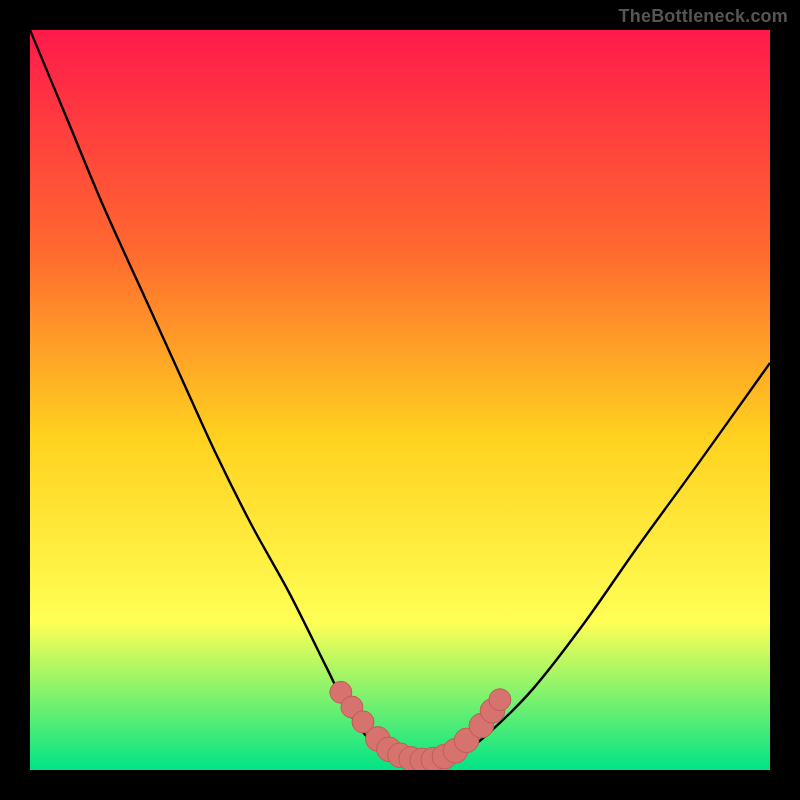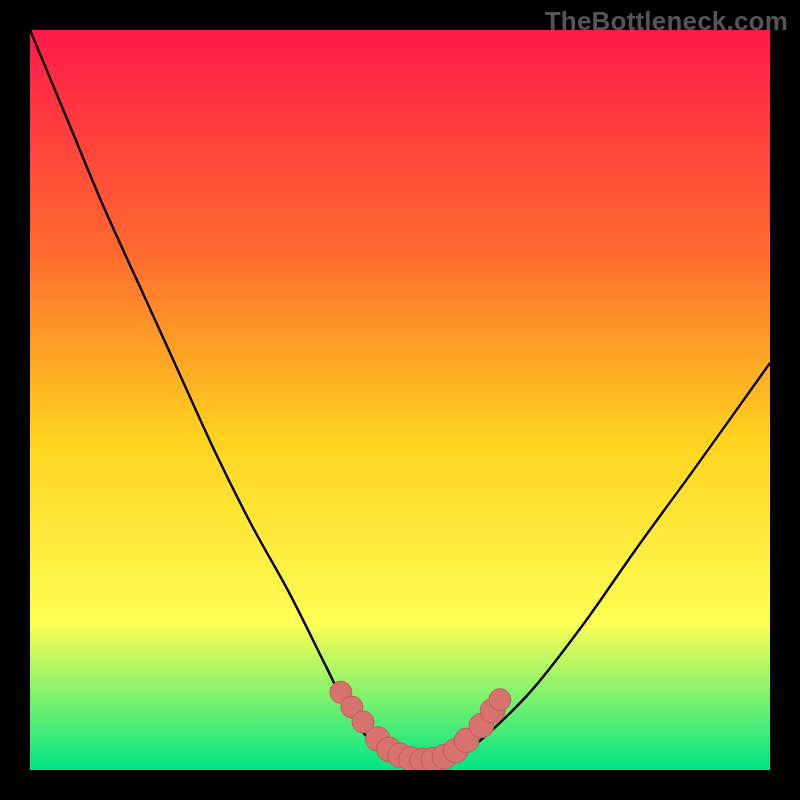--- a/index.html
+++ b/index.html
@@ -24,21 +24,21 @@
     top: 30px;
     width: 740px;
     height: 740px;
     overflow: hidden;
   }
   .watermark {
     position: absolute;
     top: 6px;
     right: 12px;
     font-family: Arial, Helvetica, sans-serif;
-    font-size: 26px;
+    font-size: 18px;
     font-weight: 600;
     color: #555;
     letter-spacing: 0.2px;
   }
   svg { display: block; }
 </style>
 </head>
 <body>
 
 <div class="frame">

